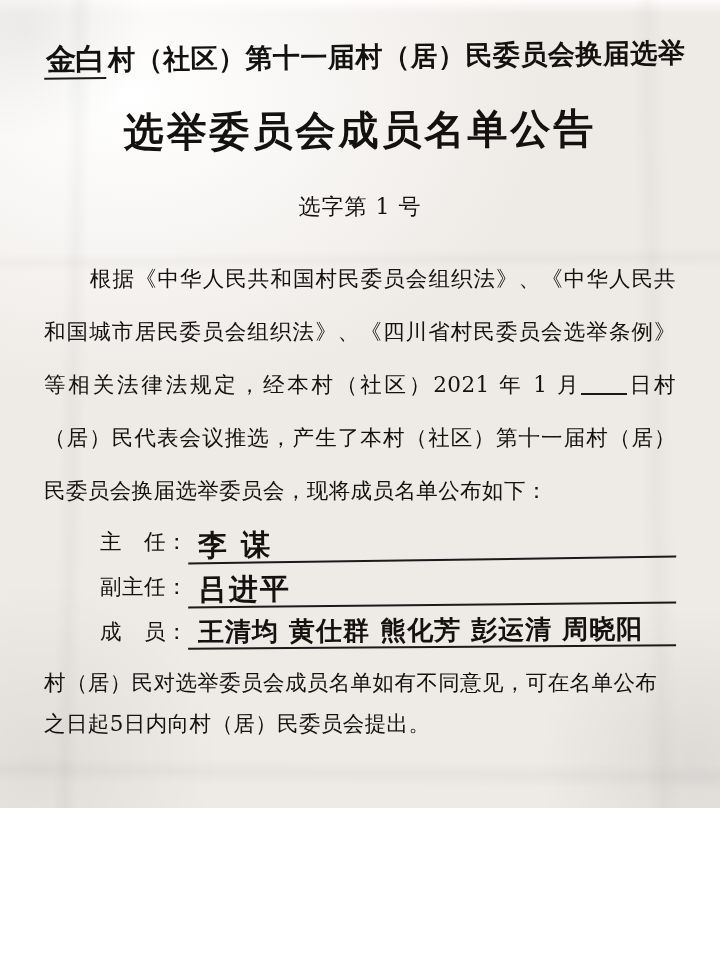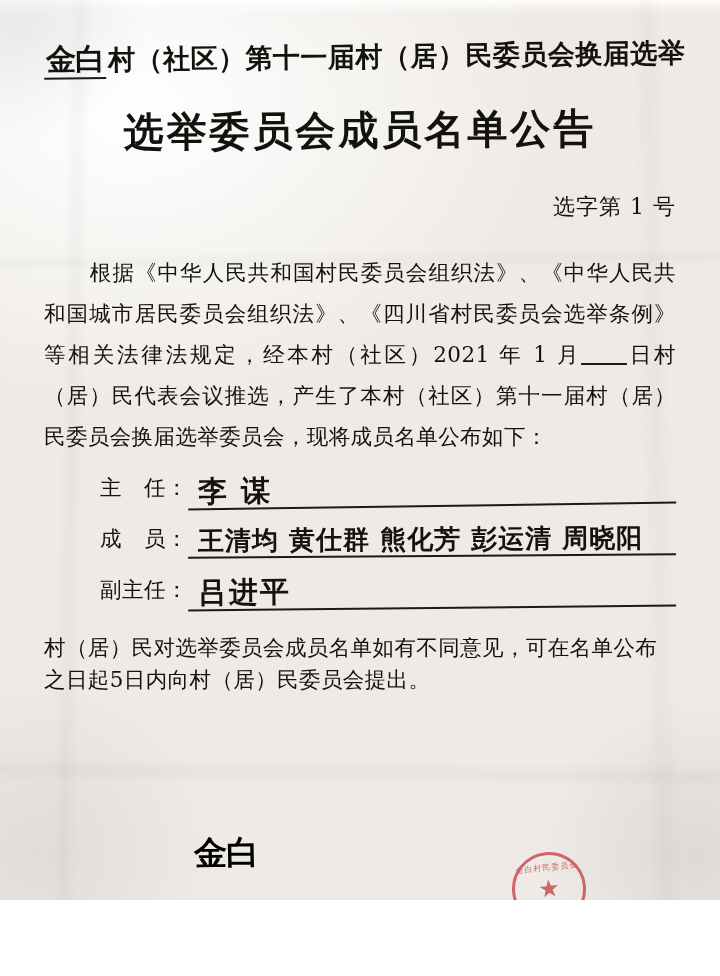--- a/index.html
+++ b/index.html
@@ -11,21 +11,21 @@
     height: 976px;
     font-family: "DejaVu Serif", "Liberation Serif", serif;
     background: #ffffff;
     overflow: hidden;
   }
 
   
   #paper {
     position: relative;
     width: 720px;
-    height: 900px;
+    height: 808px;
     background:
       radial-gradient(ellipse 420px 300px at 18% 12%, #ffffff 0%, #f6f4f1 55%, #eeeae6 100%),
       radial-gradient(ellipse 520px 420px at 85% 78%, #f7f5f2 0%, #efece8 70%, #e9e5e0 100%),
       linear-gradient(172deg, #f9f8f6 0%, #f2efeb 40%, #ebe7e2 72%, #e4dfd9 100%);
     overflow: hidden;
   }
   
   .crease {
     position: absolute;
     background: linear-gradient(90deg, rgba(0,0,0,0.00), rgba(0,0,0,0.05), rgba(0,0,0,0.00));
@@ -91,48 +91,48 @@
     margin-top: 26px;
     text-align: center;
     font-size: 40px;
     font-weight: bold;
     letter-spacing: 3px;
     transform: rotate(-0.5deg);
   }
 
   .doc-number {
     margin-top: 34px;
-    text-align: right;
+    text-align: center;
     font-size: 22px;
     letter-spacing: 1px;
   }
 
   .body-text {
     margin-top: 30px;
     font-size: 21.5px;
-    line-height: 41px;
+    line-height: 53px;
     text-align: justify;
     text-justify: inter-ideograph;
     letter-spacing: 0.4px;
   }
   .body-text p { margin: 0; }
   .indent { display: inline-block; width: 2.1em; }
   .blank-fill {
     display: inline-block;
     width: 46px;
     border-bottom: 2px solid #1a1a1a;
     vertical-align: -3px;
   }
 
   
   .roster { margin-top: 10px; }
   .roster-row {
     display: flex;
-    align-items: center;
-    margin-top: 16px;
+    align-items: flex-start;
+    margin-top: 10px;
     padding-left: 56px;
   }
   .roster-label {
     font-size: 21.5px;
     white-space: nowrap;
     letter-spacing: 0.5px;
     padding-bottom: 6px;
     flex: 0 0 auto;
   }
   .roster-value {
@@ -145,23 +145,23 @@
     line-height: 1.05;
     padding: 0 6px 2px 10px;
     white-space: nowrap;
     overflow: hidden;
   }
   .roster-row.r1 .roster-value { transform: rotate(-0.8deg); }
   .roster-row.r2 .roster-value { transform: rotate(-0.6deg); }
   .roster-row.r3 .roster-value { font-size: 26px; letter-spacing: 1px; transform: rotate(-0.4deg); }
 
   .tail-text {
-    margin-top: 22px;
+    margin-top: 10px;
     font-size: 21.5px;
-    line-height: 32px;
+    line-height: 41px;
     letter-spacing: 0.4px;
   }
 
   
   #signature {
     position: absolute;
     left: 0; right: 0;
     top: 836px;
     z-index: 4;
     padding: 0 44px;
@@ -260,28 +260,28 @@
       </p>
     </div>
 
     <div class="roster">
 
       <div class="roster-row r1">
         <span class="roster-label">主　任：</span>
         <span class="roster-value">李 谋</span>
       </div>
 
+      <div class="roster-row r2">
+        <span class="roster-label">副主任：</span>
+        <span class="roster-value">吕进平</span>
+      </div>
+
       <div class="roster-row r3">
         <span class="roster-label">成　员：</span>
         <span class="roster-value">王清均  黄仕群  熊化芳  彭运清  周晓阳</span>
-      </div>
-
-      <div class="roster-row r2">
-        <span class="roster-label">副主任：</span>
-        <span class="roster-value">吕进平</span>
       </div>
 
     </div>
 
     <div class="tail-text">
       <span>村（居）民对选举委员会成员名单如有不同意见，可在名单公布之日起5日内向村（居）民委员会提出。</span>
     </div>
 
   </div>
 

